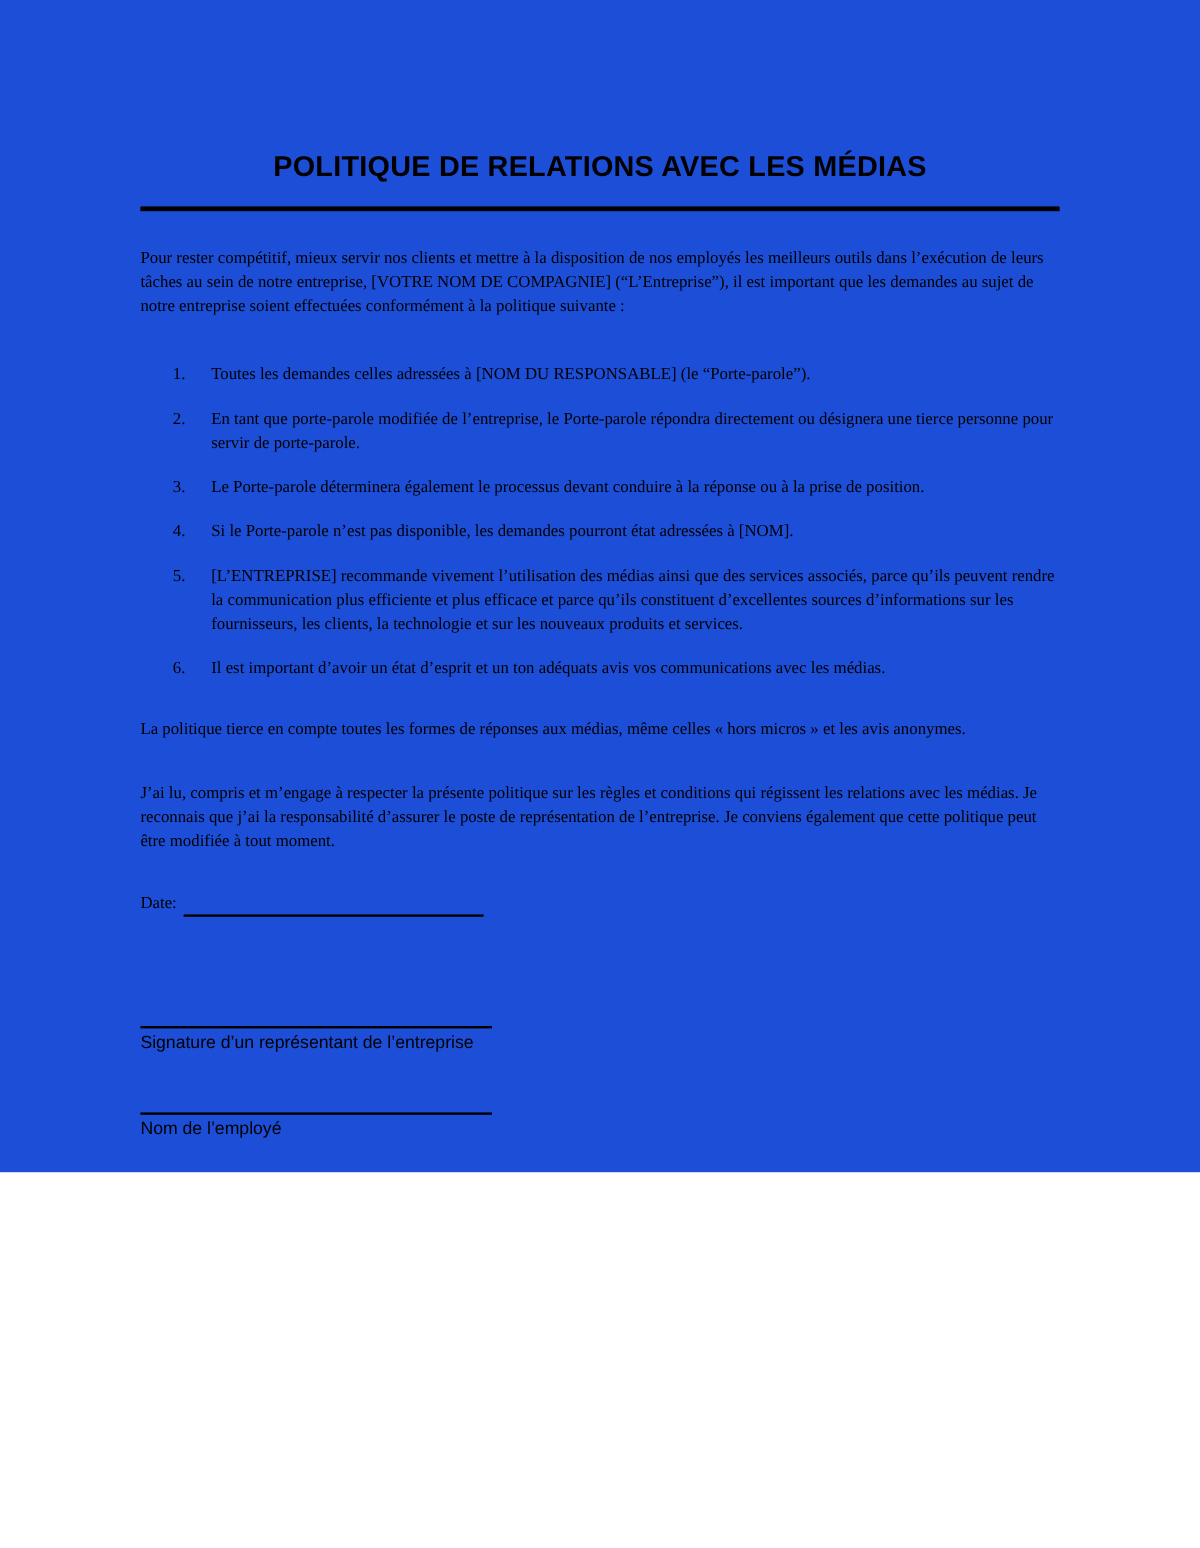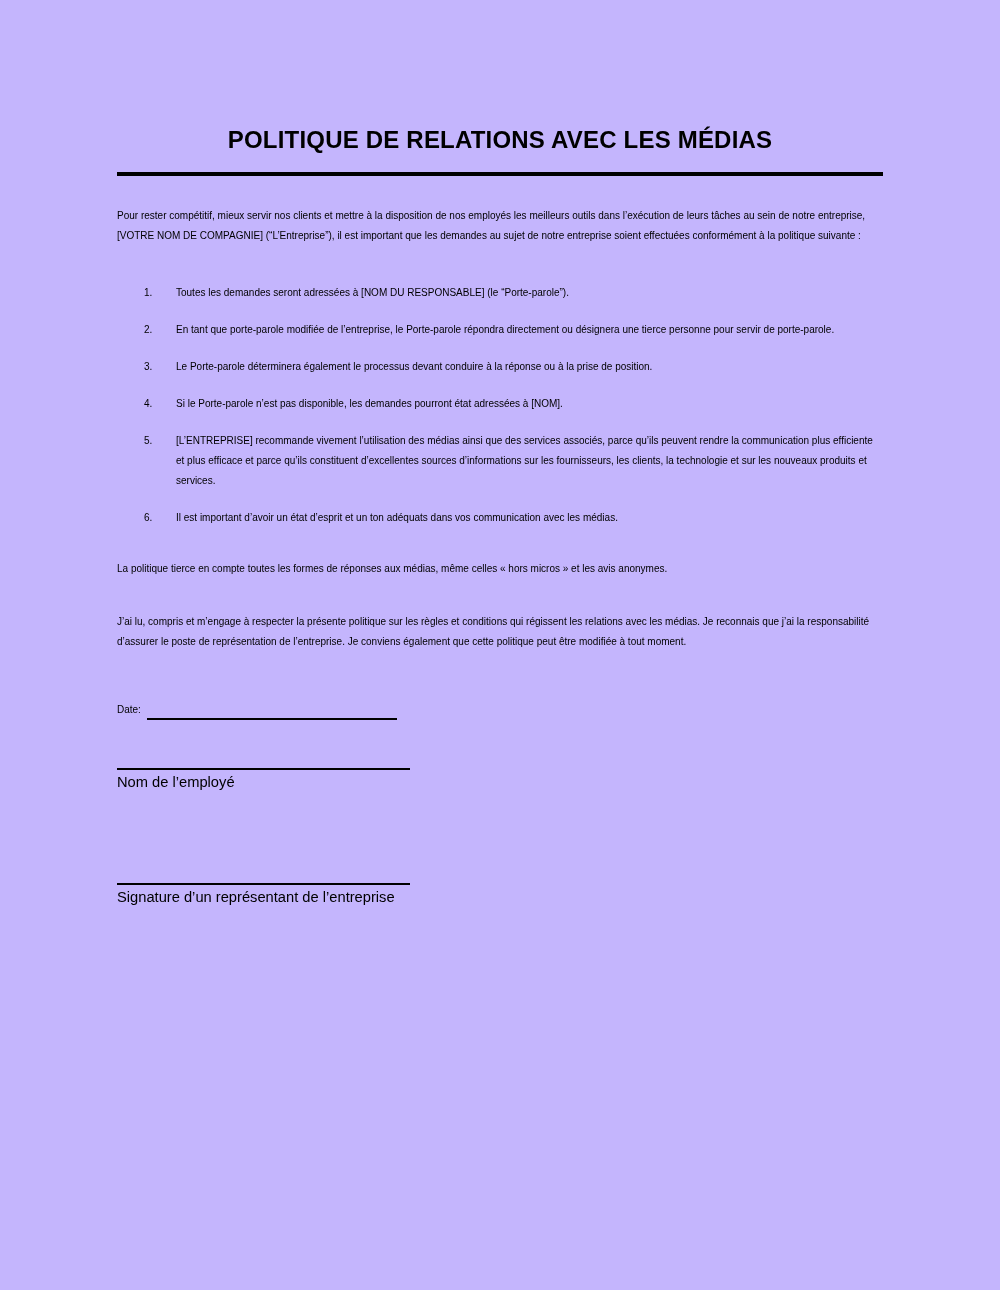--- a/index.html
+++ b/index.html
@@ -4,22 +4,22 @@
 <title>Politique de relations avec les médias</title>
 <style>
   html, body {
     margin: 0;
     padding: 0;
     background: #ffffff;
   }
   .page {
     position: relative;
     width: 1000px;
-    height: 1290px;
-    background: #c4b5fd;
+    height: 977px;
+    background: #1d4ed8;
     color: #000000;
     font-family: "Liberation Sans", "DejaVu Sans", sans-serif;
     overflow: hidden;
   }
   .content {
     width: 766px;
     margin-left: 117px;
   }
   .doc-title {
     padding-top: 126px;
@@ -28,22 +28,23 @@
     font-weight: 700;
     text-align: center;
     letter-spacing: 0.2px;
   }
   .title-rule {
     margin-top: 18px;
     height: 4px;
     background: #000000;
   }
   .body-text {
-    font-size: 10px;
+    font-size: 14px;
     line-height: 20px;
+    font-family: Liberation Serif, serif;
   }
   p { margin: 0; }
   .intro { margin-top: 30px; }
   ol.policy-list {
     list-style: none;
     margin: 37px 0 0 0;
     padding: 0;
     counter-reset: item;
   }
   ol.policy-list li {
@@ -53,21 +54,21 @@
   }
   ol.policy-list li:last-child { margin-bottom: 0; }
   .li-num {
     flex: 0 0 32px;
     width: 32px;
   }
   .li-text { flex: 1 1 auto; }
   .p2 { margin-top: 31px; }
   .p3 { margin-top: 33px; }
   .date-row {
-    margin-top: 48px;
+    margin-top: 32px;
     display: flex;
     align-items: flex-end;
   }
   .date-label { white-space: pre; }
   .blank-line {
     display: inline-block;
     width: 250px;
     height: 16px;
     margin-left: 6px;
     border-bottom: 2px solid #000000;
@@ -93,57 +94,57 @@
 
     <div class="doc-title">POLITIQUE DE RELATIONS AVEC LES MÉDIAS</div>
 
     <div class="title-rule"></div>
 
     <p class="body-text intro">Pour rester compétitif, mieux servir nos clients et mettre à la disposition de nos employés les meilleurs outils dans l’exécution de leurs tâches au sein de notre entreprise, [VOTRE NOM DE COMPAGNIE] (“L’Entreprise”), il est important que les demandes au sujet de notre entreprise soient effectuées conformément à la politique suivante :</p>
 
     <ol class="policy-list body-text">
       <li>
         <span class="li-num">1.</span>
-        <span class="li-text">Toutes les demandes seront adressées à [NOM DU RESPONSABLE] (le “Porte-parole”).</span>
+        <span class="li-text">Toutes les demandes celles adressées à [NOM DU RESPONSABLE] (le “Porte-parole”).</span>
       </li>
       <li>
         <span class="li-num">2.</span>
         <span class="li-text">En tant que porte-parole modifiée de l’entreprise, le Porte-parole répondra directement ou désignera une tierce personne pour servir de porte-parole.</span>
       </li>
       <li>
         <span class="li-num">3.</span>
         <span class="li-text">Le Porte-parole déterminera également le processus devant conduire à la réponse ou à la prise de position.</span>
       </li>
       <li>
         <span class="li-num">4.</span>
         <span class="li-text">Si le Porte-parole n’est pas disponible, les demandes pourront état adressées à [NOM].</span>
       </li>
       <li>
         <span class="li-num">5.</span>
         <span class="li-text">[L’ENTREPRISE] recommande vivement l’utilisation des médias ainsi que des services associés, parce qu’ils peuvent rendre la communication plus efficiente et plus efficace et parce qu’ils constituent d’excellentes sources d’informations sur les fournisseurs, les clients, la technologie et sur les nouveaux produits et services.</span>
       </li>
       <li>
         <span class="li-num">6.</span>
-        <span class="li-text">Il est important d’avoir un état d’esprit et un ton adéquats dans vos communication avec les médias.</span>
+        <span class="li-text">Il est important d’avoir un état d’esprit et un ton adéquats avis vos communications avec les médias.</span>
       </li>
     </ol>
 
     <p class="body-text p2">La politique tierce en compte toutes les formes de réponses aux médias, même celles « hors micros » et les avis anonymes.</p>
 
     <p class="body-text p3">J’ai lu, compris et m’engage à respecter la présente politique sur les règles et conditions qui régissent les relations avec les médias. Je reconnais que j’ai la responsabilité d’assurer le poste de représentation de l’entreprise. Je conviens également que cette politique peut être modifiée à tout moment.</p>
 
     <div class="body-text date-row">
       <span class="date-label">Date:</span>
       <span class="blank-line"></span>
     </div>
 
+    <div class="sig-block">
+      <div class="sig-rule"></div>
+      <div class="sig-label">Signature d’un représentant de l’entreprise</div>
+    </div>
+
     <div class="sig-block name-block">
       <div class="sig-rule"></div>
       <div class="sig-label">Nom de l’employé</div>
-    </div>
-
-    <div class="sig-block">
-      <div class="sig-rule"></div>
-      <div class="sig-label">Signature d’un représentant de l’entreprise</div>
     </div>
 
   </div>
 </div>
 
 </body></html>

